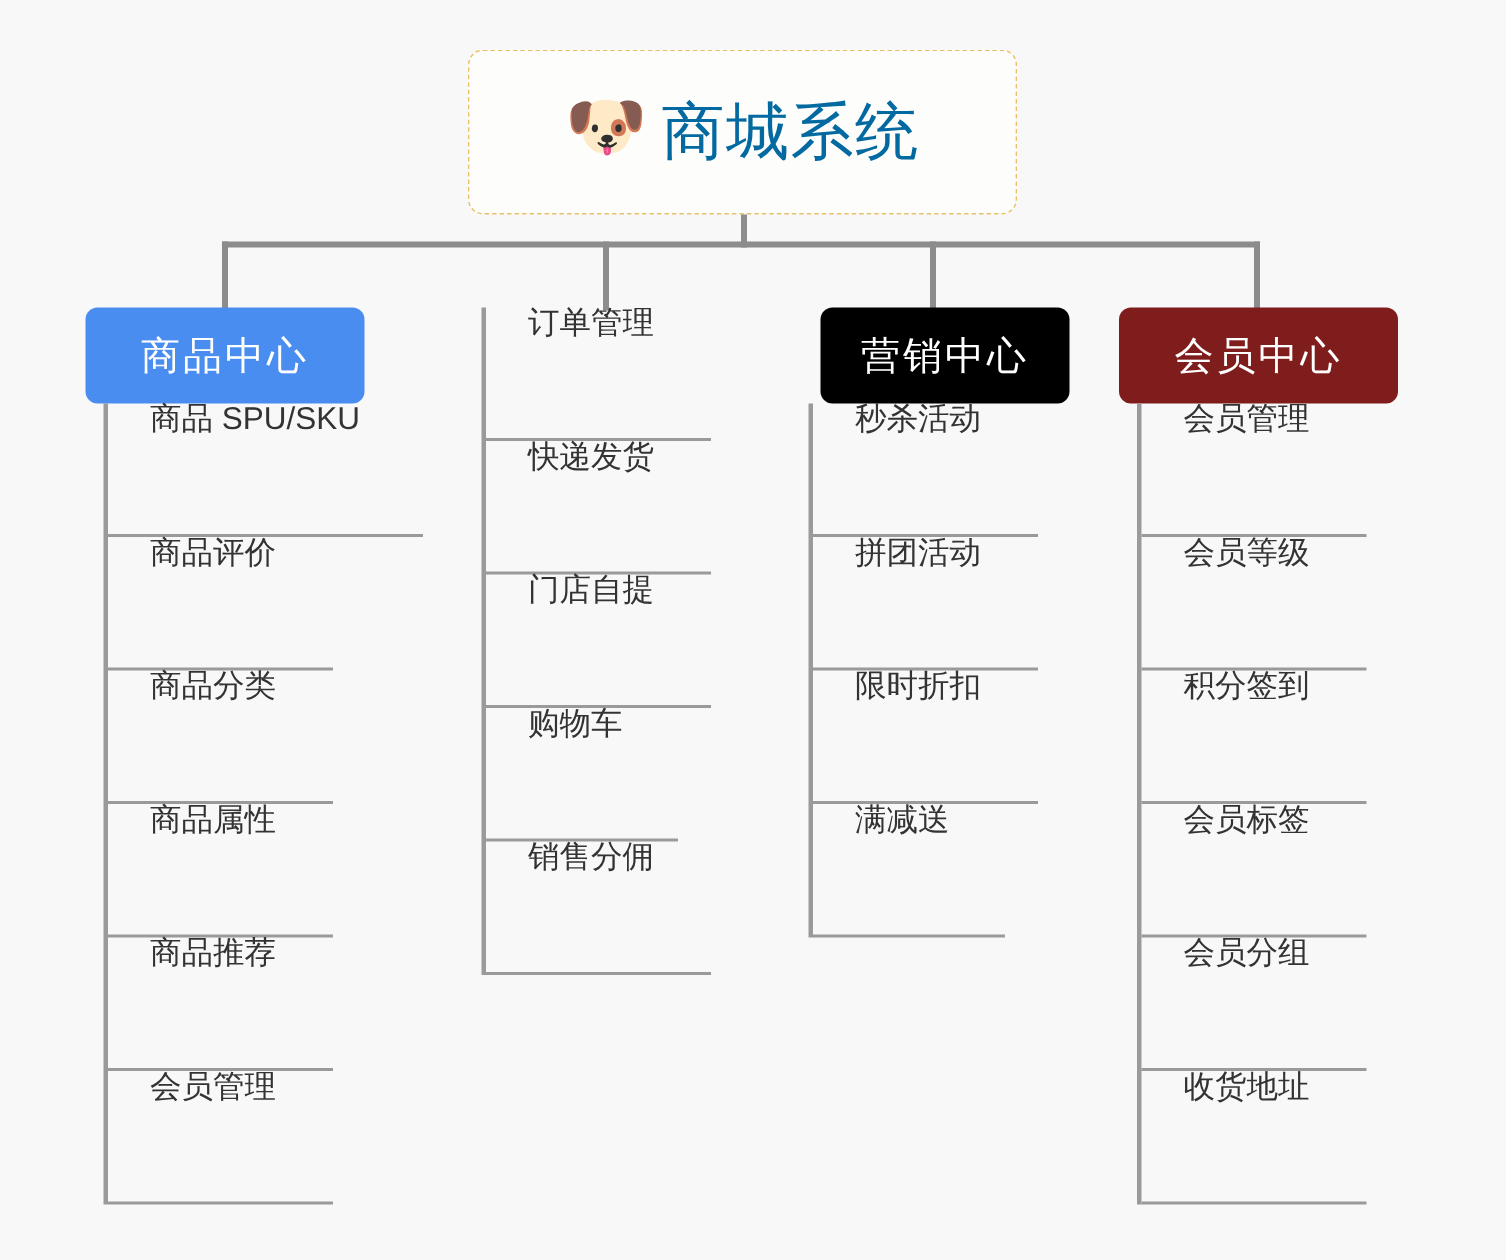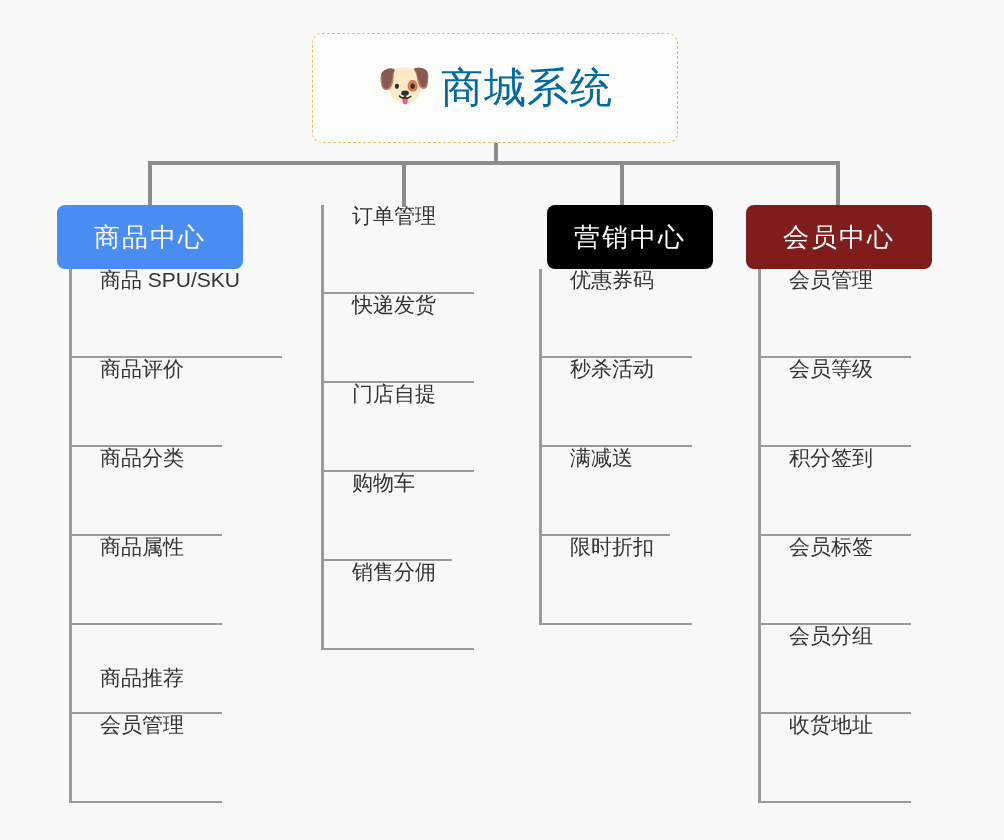--- a/index.html
+++ b/index.html
@@ -162,21 +162,21 @@
           <div class="leaf-item">
             <span class="leaf-rule" style="width: 150px;"></span>
             <span class="leaf-label" style="border-bottom: none;">商品分类</span>
           </div>
           <div class="leaf-item">
             <span class="leaf-rule" style="width: 150px;"></span>
             <span class="leaf-label" style="border-bottom: none;">商品属性</span>
           </div>
           <div class="leaf-item">
             <span class="leaf-rule" style="width: 150px;"></span>
-            <span class="leaf-label" style="border-bottom: none; margin-top: 42px;">商品推荐</span>
+            <span class="leaf-label" style="border-bottom: none;">商品推荐</span>
           </div>
           <div class="leaf-item">
             <span class="leaf-rule" style="width: 150px;"></span>
             <span class="leaf-label" style="border-bottom: none;">会员管理</span>
           </div>
         </div>
       </div>
       <div class="column" style="left: 309px;">
         <div class="leaf-list">
           <div class="leaf-item">
@@ -201,33 +201,33 @@
           </div>
         </div>
       </div>
       <div class="column" style="left: 527px;">
         <div class="col-header" style="background: #000000; margin-left: 20px;">
           <span>营销中心</span>
         </div>
         <div class="leaf-list">
           <div class="leaf-item">
             <span class="leaf-rule" style="width: 150px;"></span>
-            <span class="leaf-label" style="border-bottom: none;">优惠券码</span>
-          </div>
-          <div class="leaf-item">
-            <span class="leaf-rule" style="width: 150px;"></span>
             <span class="leaf-label" style="border-bottom: none;">秒杀活动</span>
+          </div>
+          <div class="leaf-item">
+            <span class="leaf-rule" style="width: 150px;"></span>
+            <span class="leaf-label" style="border-bottom: none;">拼团活动</span>
+          </div>
+          <div class="leaf-item">
+            <span class="leaf-rule" style="width: 150px;"></span>
+            <span class="leaf-label" style="border-bottom: none;">限时折扣</span>
           </div>
           <div class="leaf-item">
             <span class="leaf-rule" style="width: 128px;"></span>
             <span class="leaf-label" style="border-bottom: none;">满减送</span>
-          </div>
-          <div class="leaf-item">
-            <span class="leaf-rule" style="width: 150px;"></span>
-            <span class="leaf-label" style="border-bottom: none;">限时折扣</span>
           </div>
         </div>
       </div>
       <div class="column" style="left: 746px;">
         <div class="col-header" style="background: #7f1d1d;">
           <span>会员中心</span>
         </div>
         <div class="leaf-list">
           <div class="leaf-item">
             <span class="leaf-rule" style="width: 150px;"></span>

